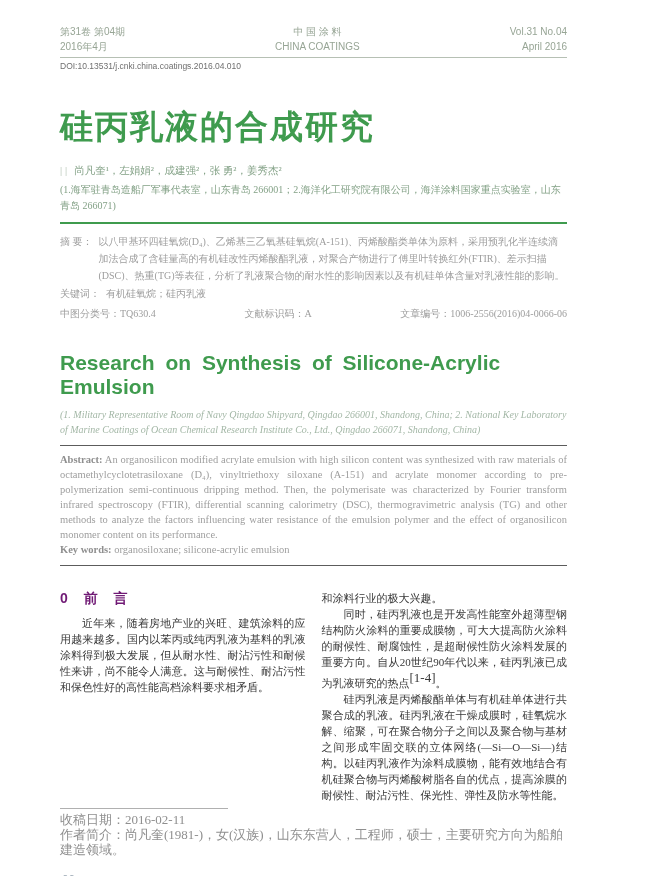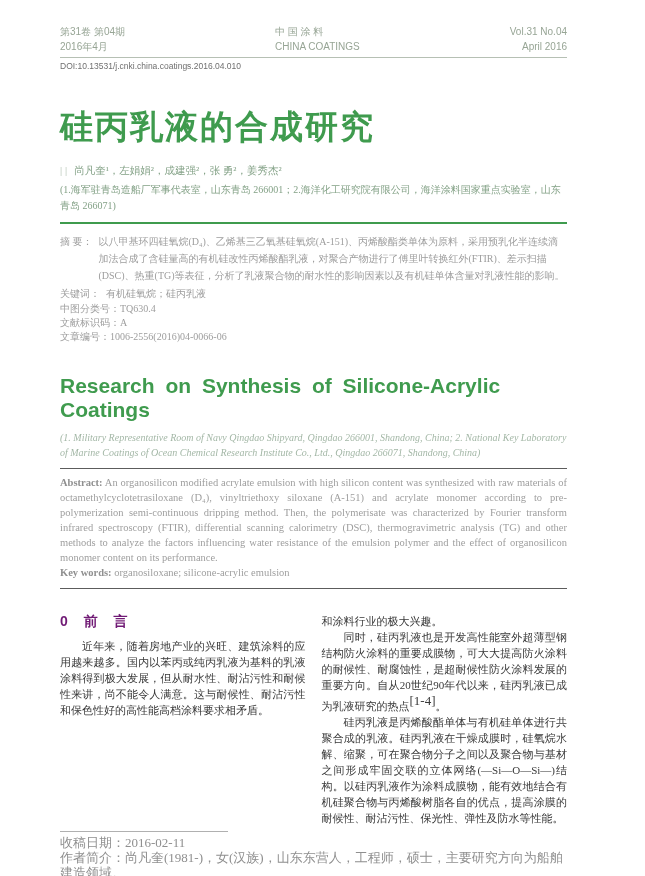--- a/index.html
+++ b/index.html
@@ -5,35 +5,35 @@
   html,body{margin:0;padding:0;background:#e8e8e8;}
   .page{
     width:645px;height:876px;margin:0 auto;background:#ffffff;
     box-sizing:border-box;padding:24px 78px 0 60px;overflow:hidden;
     font-family:"Liberation Serif","DejaVu Serif",serif;color:#3a3a3a;
     position:relative;
   }
   
   .jheader{display:flex;justify-content:space-between;font-size:10px;line-height:15px;color:#97a595;font-family:"Liberation Sans",sans-serif;}
   .jheader .hcol{white-space:nowrap;}
-  .jheader .hcenter{}
+  .jheader .hcenter{text-align:center;}
   .jheader .hright{text-align:right;}
   .header-rule{border:none;border-top:1px solid #b6c0b4;margin:3px 0 0 0;}
   .doi{font-size:8.5px;color:#6f6f6f;margin-top:3px;font-family:"Liberation Sans",sans-serif;}
   
   .title-cn{margin-top:34px;font-size:33px;font-weight:bold;color:#3f9b4e;font-family:"Liberation Sans",sans-serif;letter-spacing:2px;}
   .authors-cn{margin-top:14px;font-size:10.5px;color:#84a287;}
   .authors-cn .mark{color:#aabcab;letter-spacing:3px;margin-right:4px;}
   .affil-cn{margin-top:4px;font-size:10px;line-height:16px;color:#84a287;}
   .green-rule{height:2px;background:#3f9b4e;margin-top:8px;}
   
   .hang{display:flex;margin-top:9px;font-size:10px;line-height:17px;color:#9d9d9d;}
   .hang .label{flex:none;margin-right:6px;white-space:nowrap;}
   .kw-row{margin-top:1px;}
-  .meta-row{display:flex;justify-content:space-between;font-size:10px;color:#9d9d9d;flex-direction:column;}
+  .meta-row{display:flex;justify-content:space-between;margin-top:5px;font-size:10px;color:#9d9d9d;}
   
   .title-en{margin-top:30px;font-size:21px;font-weight:bold;color:#3f9b4e;font-family:"Liberation Sans",sans-serif;word-spacing:5px;}
   .authors-en{margin-top:10px;font-size:10.5px;color:#9bb19f;font-family:"Liberation Sans",sans-serif;}
   .affil-en{margin-top:8px;font-size:10px;line-height:15px;color:#a3b7a6;font-style:italic;}
   .dark-rule{border:none;border-top:1px solid #5c5c5c;margin:8px 0 0 0;}
   .abstract-en{margin-top:6px;font-size:10.5px;line-height:15px;color:#9e9e9e;text-align:justify;}
   .abstract-en b{color:#8f8f8f;}
   .kw-en{font-size:10.5px;line-height:15px;color:#9e9e9e;}
   .kw-en b{color:#8f8f8f;}
   
@@ -87,21 +87,21 @@
   <div class="hang kw-row">
     <span class="label">关键词：</span>
     <span>有机硅氧烷；硅丙乳液</span>
   </div>
   <div class="meta-row">
     <span>中图分类号：TQ630.4</span>
     <span>文献标识码：A</span>
     <span>文章编号：1006-2556(2016)04-0066-06</span>
   </div>
 
-  <div class="title-en">Research on Synthesis of Silicone-Acrylic Coatings</div>
+  <div class="title-en">Research on Synthesis of Silicone-Acrylic Emulsion</div>
   <div class="affil-en">(1. Military Representative Room of Navy Qingdao Shipyard, Qingdao 266001, Shandong, China; 2. National Key Laboratory of Marine Coatings of Ocean Chemical Research Institute Co., Ltd., Qingdao 266071, Shandong, China)</div>
   <hr class="dark-rule">
   <div class="abstract-en">
     <b>Abstract:</b>
     <span>An organosilicon modified acrylate emulsion with high silicon content was synthesized with raw materials of octamethylcyclotetrasiloxane (D₄), vinyltriethoxy siloxane (A-151) and acrylate monomer according to pre-polymerization semi-continuous dripping method. Then, the polymerisate was characterized by Fourier transform infrared spectroscopy (FTIR), differential scanning calorimetry (DSC), thermogravimetric analysis (TG) and other methods to analyze the factors influencing water resistance of the emulsion polymer and the effect of organosilicon monomer content on its performance.</span>
     <div class="kw-en">
       <b>Key words:</b>
       <span>organosiloxane; silicone-acrylic emulsion</span>
     </div>
   </div>

